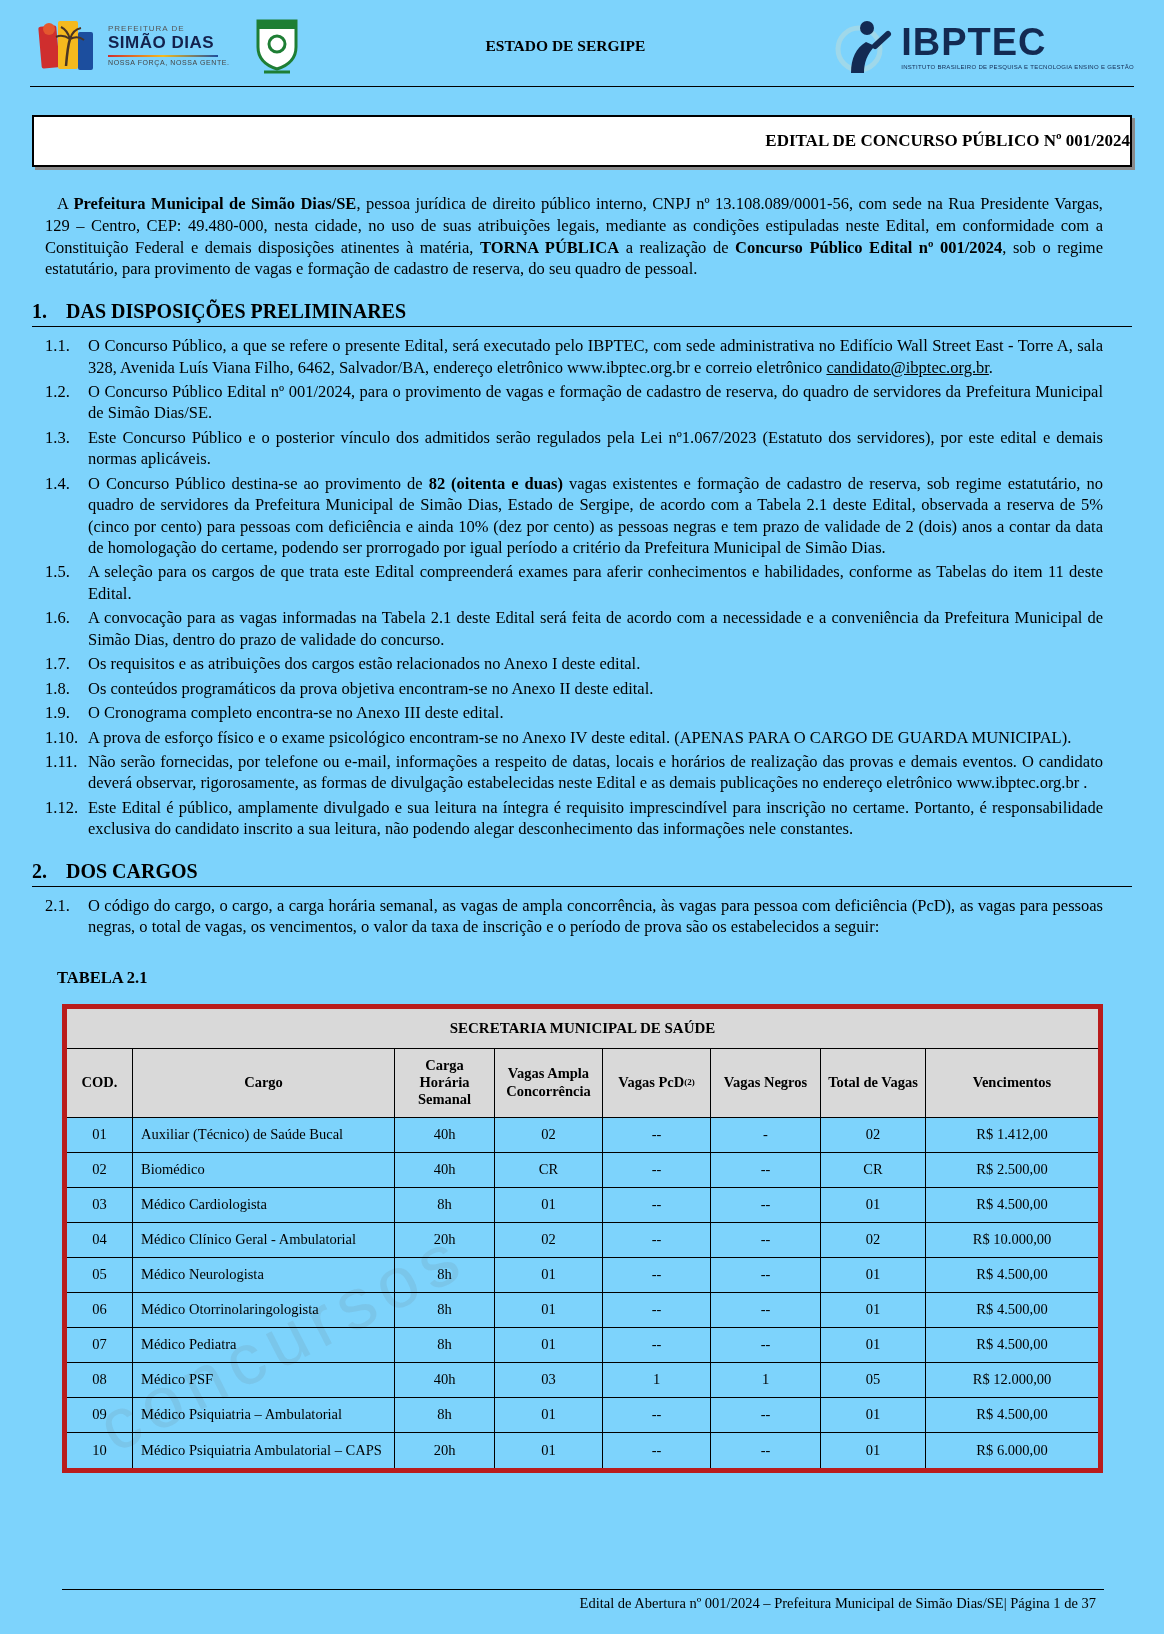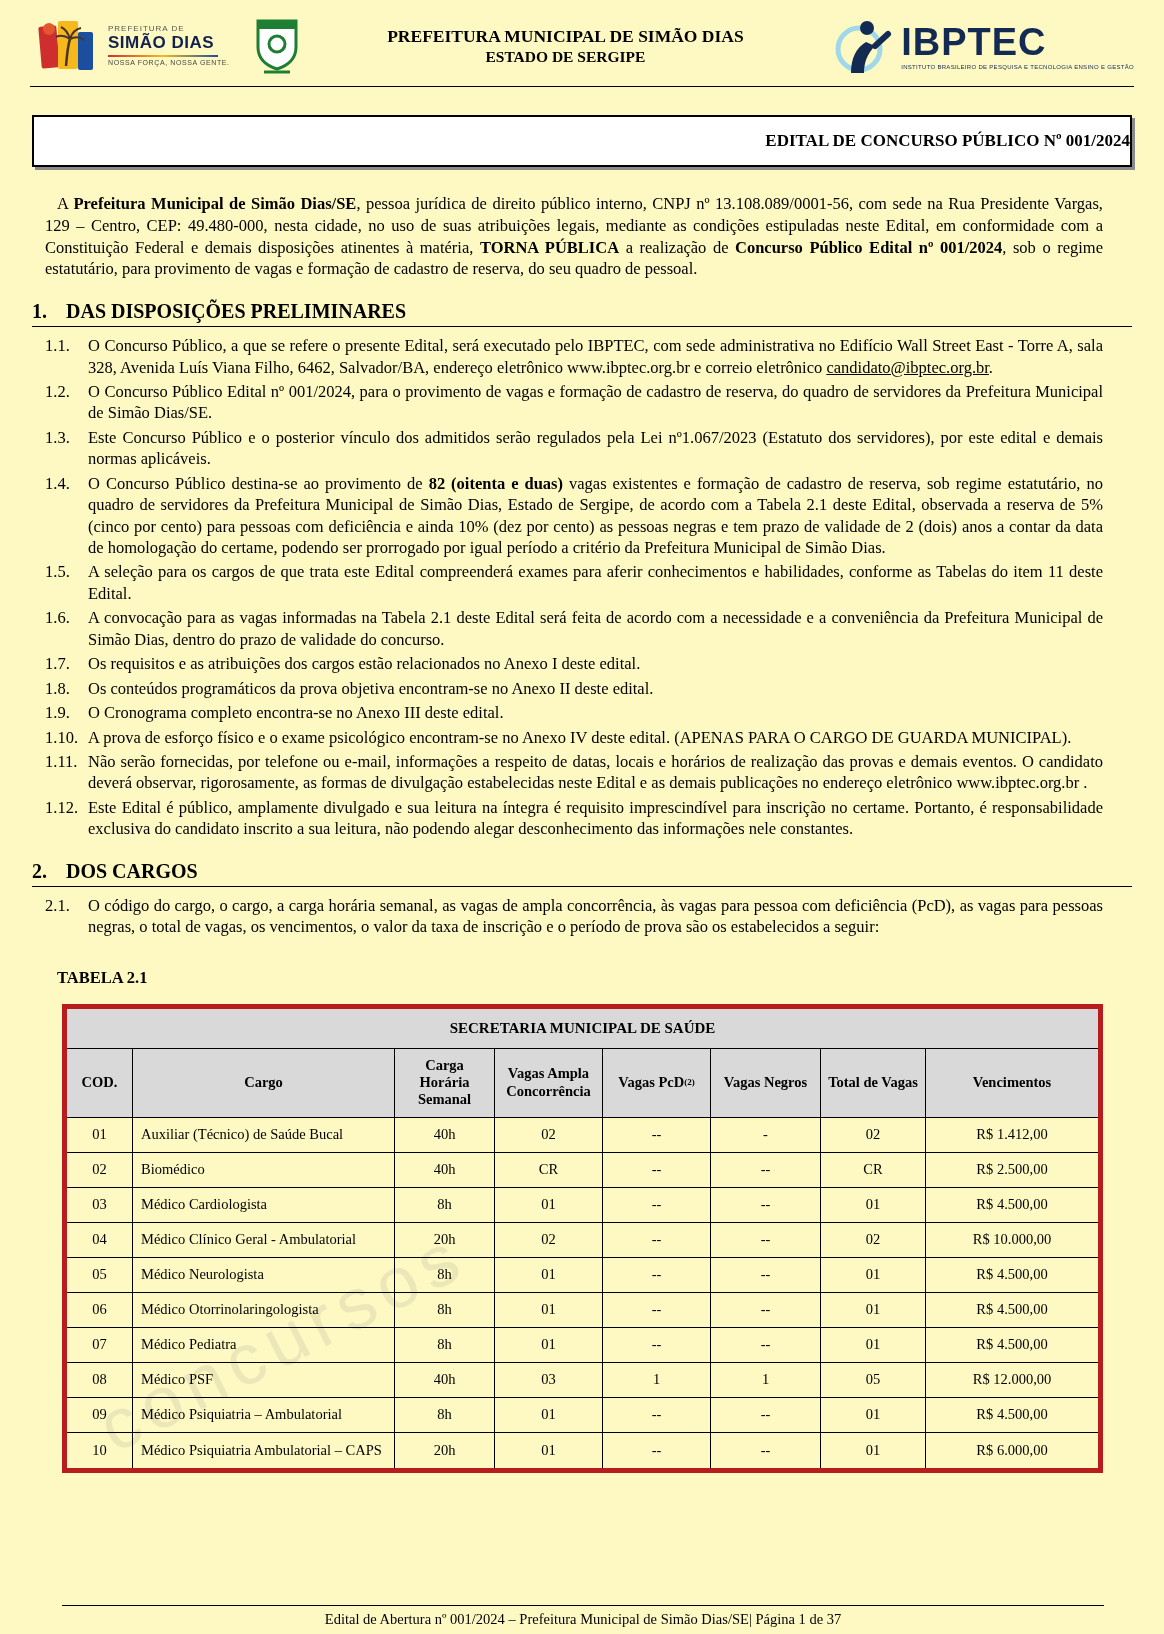--- a/index.html
+++ b/index.html
@@ -1,21 +1,21 @@
 <!DOCTYPE html>
 <html><head>
 <meta charset="utf-8">
 <style>
   * { margin:0; padding:0; box-sizing:border-box; }
   html,body { background:#fff; }
   .page {
     position:relative;
     width:1164px; height:1634px;
     margin:0 auto;
-    background:#fef9c3;
+    background:#7dd3fc;
     color:#000;
     font-family:"Liberation Serif", serif;
     overflow:hidden;
   }
   
   .header { display:flex; align-items:center; padding:12px 30px 6px 36px; height:86px; }
   .logo-left { display:flex; align-items:center; gap:10px; }
   .logo-left-text { display:flex; flex-direction:column; line-height:1.1; font-family:"Liberation Sans", sans-serif; }
   .llt-1 { font-size:8px; letter-spacing:1px; color:#555; }
   .llt-2 { font-size:17px; font-weight:bold; color:#13214d; letter-spacing:0.5px; }
@@ -117,24 +117,24 @@
     color:rgba(110,110,110,0.12);
     transform:rotate(-27deg);
     transform-origin:left top;
     z-index:1;
     pointer-events:none;
     white-space:nowrap;
   }
   
   .footer {
     position:absolute;
-    left:62px; right:60px; bottom:6px;
+    left:62px; right:60px; bottom:22px;
     border-top:1.5px solid #000;
     padding:5px 8px 0;
-    display:flex; justify-content:center;
+    display:flex; justify-content:flex-end;
     font-size:14.5px;
   }
 </style>
 </head>
 <body>
 
 <div class="page">
 
   <div class="header">
     <div class="logo-left">
@@ -153,21 +153,20 @@
         <span class="llt-3">NOSSA FORÇA, NOSSA GENTE.</span>
       </div>
       <svg class="coat" width="46" height="58" viewBox="0 0 46 58">
         <path d="M4 4 h38 v26 q0 16 -19 22 q-19 -6 -19 -22 Z" fill="#ffffff" stroke="#1e7e34" stroke-width="3"></path>
         <path d="M5 5 h36 v7 h-36 Z" fill="#1e7e34"></path>
         <circle cx="23" cy="27" r="8" fill="none" stroke="#1e7e34" stroke-width="3"></circle>
         <path d="M10 55 h26" stroke="#1e7e34" stroke-width="3"></path>
       </svg>
     </div>
     <div class="header-center">
-      <div class="hc-1">PREFEITURA MUNICIPAL DE SIMÃO DIAS</div>
       <div class="hc-2">ESTADO DE SERGIPE</div>
     </div>
     <div class="logo-right">
       <svg width="64" height="58" viewBox="0 0 64 58">
         <circle cx="28" cy="32" r="21" fill="none" stroke="#9fd8ea" stroke-width="5"></circle>
         <circle cx="36" cy="11" r="7" fill="#132a52"></circle>
         <path d="M20 56 C20 41 25 31 35 25 L44 29 C36 37 33 46 33 56 Z" fill="#132a52"></path>
         <path d="M44 29 L57 17" stroke="#132a52" stroke-width="6" stroke-linecap="round"></path>
       </svg>
       <div class="lr-text">

